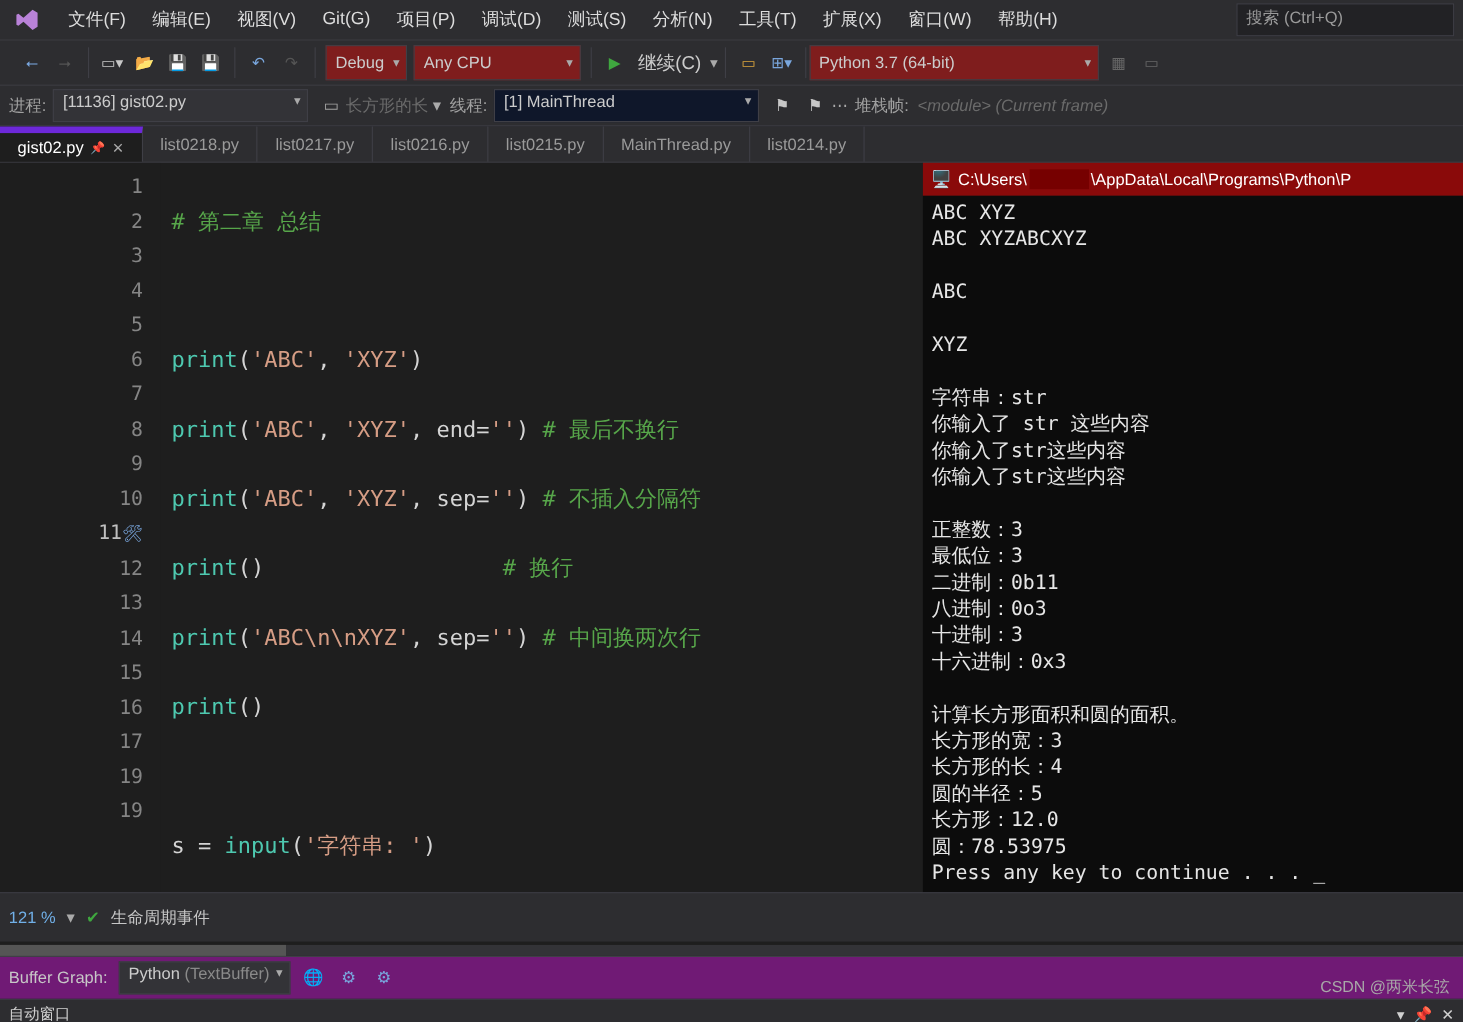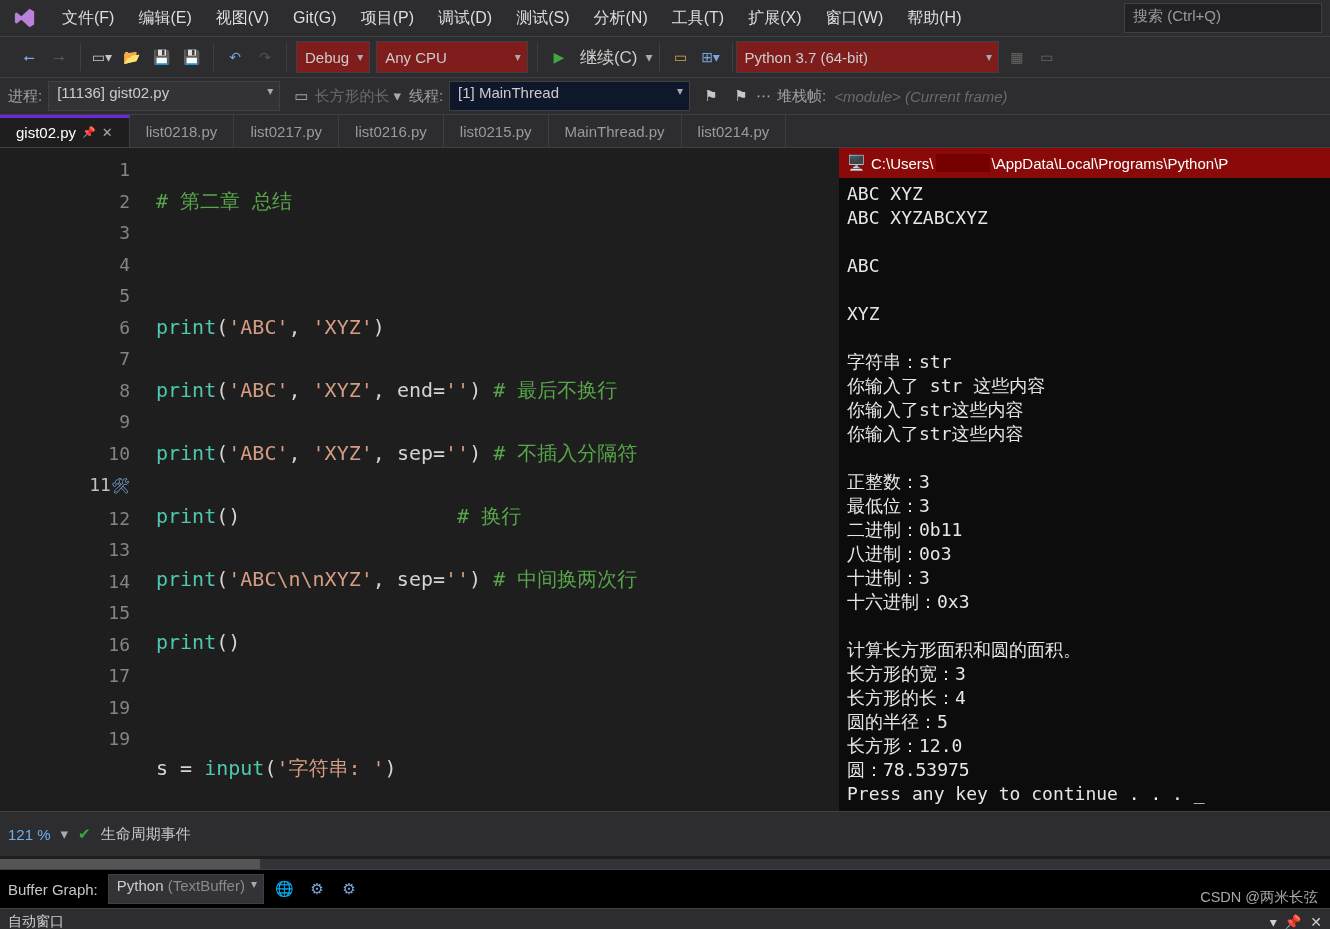--- a/index.html
+++ b/index.html
@@ -17,21 +17,21 @@
   .tbtn.green{color:#3fa73f}
   .continue{color:#ccc;padding:0 6px;font-size:17px}
   .toolbar2{display:flex;align-items:center;background:#2d2d30;height:36px;padding:0 8px;border-bottom:1px solid #3f3f46;font-size:15px;color:#a0a0a0}
   .process-drop{background:#333337;border:1px solid #3f3f46;color:#ccc;padding:2px 110px 2px 8px;height:24px;position:relative;margin:0 6px}
   .process-drop::after{content:"▾";position:absolute;right:6px;color:#aaa;font-size:12px}
   .thread-drop{background:#0f172a;border:1px solid #3f3f46;color:#ccc;padding:2px 130px 2px 8px;height:24px;position:relative;margin:0 6px}
   .thread-drop::after{content:"▾";position:absolute;right:6px;color:#aaa;font-size:12px}
   .stackframe{color:#6a6a6a;font-style:italic;margin-left:8px}
   .tabs{display:flex;background:#2d2d30;height:32px;border-bottom:1px solid #3f3f46}
   .tab{display:flex;align-items:center;padding:0 16px;color:#9a9a9a;border-right:1px solid #3f3f46;font-size:15px;gap:6px}
-  .tab.active{background:#1e1e1e;color:#fff;border-top:3px solid #6d28d9}
+  .tab.active{background:#1e1e1e;color:#fff;border-top:6px solid #6d28d9}
   .tab .pin{font-size:11px;color:#aaa}
   .tab .close{font-size:13px;color:#aaa}
   .main{display:flex;height:calc(929px - 36px - 40px - 36px - 32px - 44px - 38px - 40px);}
   .editor{width:839px;background:#1e1e1e;font-family:Consolas,monospace;font-size:20px;line-height:31.5px;display:flex;overflow:hidden}
   .gutter{width:130px;text-align:right;color:#858585;padding:6px 16px 6px 0;background:#1e1e1e;font-size:18px}
   .gutter div:nth-child(11){color:#c0c0c0}
   .code{flex:1;padding:6px 0 6px 10px;white-space:pre}
   .cline{height:31.5px}
   .c-comment{color:#57A64A}
   .c-func{color:#4EC9B0}
@@ -40,21 +40,21 @@
   .c-paren{color:#d4d4d4}
   .c-name{color:#d4d4d4}
   .console{flex:1;display:flex;flex-direction:column}
   .console-title{background:#8a0a0a;color:#fff;height:30px;display:flex;align-items:center;padding:0 8px;font-size:15px}
   .console-title .cicon{width:18px;height:18px;margin-right:6px}
   .redacted{background:#760000;display:inline-block;width:54px;height:18px;margin:0 2px}
   .console-body{flex:1;background:#0c0c0c;color:#e6e6e6;font-family:"NSimSun","SimSun",Consolas,monospace;font-size:18px;line-height:24px;padding:4px 8px;white-space:pre}
   .status-editor{display:flex;align-items:center;background:#2d2d30;height:44px;padding:0 8px;font-size:15px;color:#c7c7c7;gap:10px;border-top:1px solid #3f3f46}
   .status-editor .zoom{color:#71b0e8}
   .status-editor .check{color:#3fa73f}
-  .bufferbar{display:flex;align-items:center;background:#000000;height:38px;padding:0 8px;font-size:15px;color:#c7c7c7;gap:10px;border-top:1px solid #3f3f46}
+  .bufferbar{display:flex;align-items:center;background:#701a75;height:38px;padding:0 8px;font-size:15px;color:#c7c7c7;gap:10px;border-top:1px solid #3f3f46}
   .buffer-drop{background:#333337;border:1px solid #3f3f46;color:#ccc;padding:2px 18px 2px 8px;height:24px;position:relative}
   .buffer-drop::after{content:"▾";position:absolute;right:6px;color:#aaa;font-size:12px}
   .buffer-drop .dim{color:#8a8a8a}
   .autos{background:#252526;border-top:1px solid #3f3f46}
   .autos-title{background:#2d2d30;color:#d0d0d0;padding:4px 8px;font-size:14px;display:flex;align-items:center;justify-content:space-between}
   .watermark{position:fixed;right:12px;bottom:22px;color:#a8a8a8;font-size:14.5px}
   .scroll-h{height:10px;background:#333337;position:relative;margin-top:3px}
   .scroll-h::before{content:"";position:absolute;left:0;width:260px;top:0;bottom:0;background:#555}
   .tiny-icon{display:inline-flex;width:22px;height:22px;align-items:center;justify-content:center;color:#79a6dd}
 </style>

